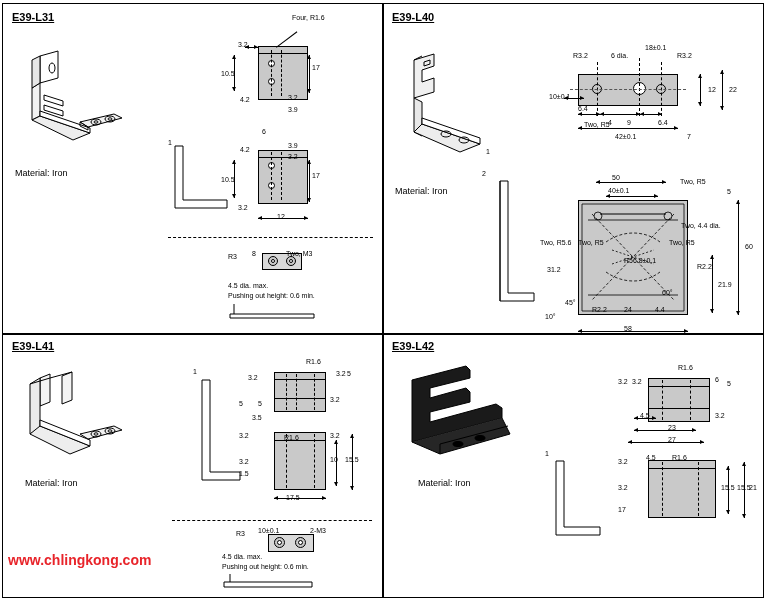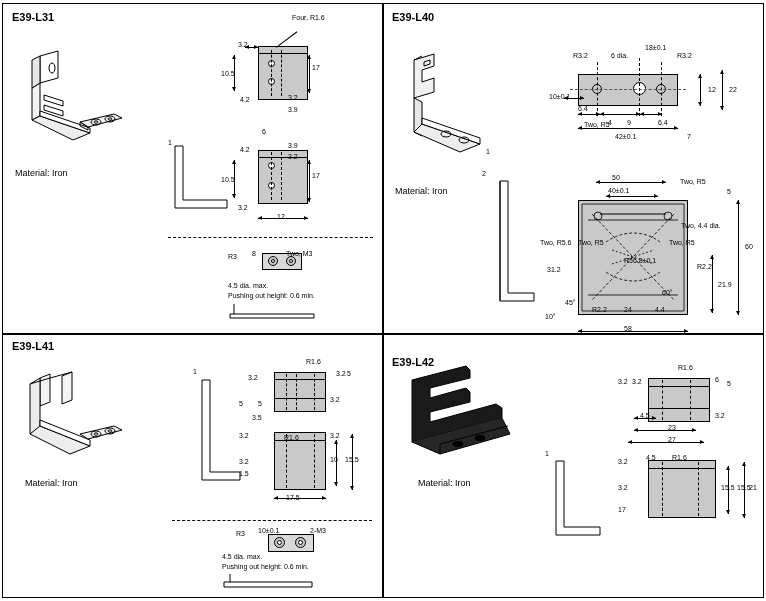--- a/index.html
+++ b/index.html
@@ -11,21 +11,21 @@
     position:relative;
     overflow:hidden;
   }
   .sheet{position:absolute;left:0;top:0;width:766px;height:601px;}
   .cellbox{position:absolute;border:1px solid #000;box-sizing:border-box;}
   .q-tl{left:2px;top:3px;width:381px;height:331px;}
   .q-tr{left:383px;top:3px;width:381px;height:331px;}
   .q-bl{left:2px;top:334px;width:381px;height:264px;}
   .q-br{left:383px;top:334px;width:381px;height:264px;}
 
-  .title{position:absolute;font-size:11px;font-weight:bold;}
+  .title{position:absolute;font-size:11px;font-weight:bold;text-decoration:underline;}
   .material{position:absolute;font-size:9px;margin-top:18px;}
   .dim{position:absolute;font-size:7px;line-height:8px;white-space:nowrap;}
   .watermark{position:absolute;left:8px;top:552px;font-size:14px;font-weight:bold;color:#e8242a;font-family:"Liberation Sans",sans-serif;}
 
   
   .ln{position:absolute;background:#000;}
   .hl{height:1px;}
   .vl{width:1px;}
   .plate{position:absolute;background:#c9c9c9;border:1px solid #000;box-sizing:border-box;}
   .plate-lt{position:absolute;background:#d9d9d9;border:1px solid #000;box-sizing:border-box;}
@@ -331,21 +331,21 @@
   <div class="dim" style="left:222px;top:553px;">4.5 dia. max.</div>
   <div class="dim" style="left:222px;top:563px;">Pushing out height: 0.6 min.</div>
   <div class="iso" style="left:222px;top:572px;">
     <svg width="95" height="20" viewBox="0 0 95 20">
       <g stroke="#000" fill="none" stroke-width="1">
         <path d="M8,2 L8,10 M2,10 L90,10 M2,10 L2,15 M90,10 L90,15 M2,15 L90,15"></path>
       </g>
     </svg>
   </div>
 
-  <div class="title" style="left:392px;top:340px;margin-top:16px;">E39-L42</div>
+  <div class="title" style="left:392px;top:340px;">E39-L42</div>
   <div class="material" style="left:418px;top:460px;">Material: Iron</div>
 
   <div class="iso" style="left:400px;top:362px;">
     <svg width="130" height="95" viewBox="0 0 130 95">
       <g fill="none" stroke="#000" stroke-width="1">
         <path d="M12,18 L66,4 L70,8 L70,16 L30,26 L30,36 L66,26 L70,30 L70,40 L30,50 L30,60 L96,42 L102,46 L102,56 L12,80 Z" fill="#1a1a1a" stroke="#000"></path>
         <path d="M12,80 L40,92 L110,72 L102,56" fill="#262626"></path>
         <path d="M40,92 L40,82 L108,64" fill="none" stroke="#000"></path>
         <ellipse cx="58" cy="82" rx="5" ry="2.5" fill="#000"></ellipse>
         <ellipse cx="80" cy="76" rx="5" ry="2.5" fill="#000"></ellipse>
@@ -390,13 +390,14 @@
 
   <div class="iso" style="left:540px;top:455px;">
     <svg width="70" height="90" viewBox="0 0 70 90">
       <g stroke="#000" fill="none" stroke-width="1">
         <path d="M16,6 L24,6 L24,72 L60,72 L60,80 L16,80 Z"></path>
       </g>
     </svg>
   </div>
   <div class="dim" style="left:545px;top:450px;">1</div>
 
+  <div class="watermark">www.chlingkong.com</div>
 </div>
 
 </body></html>

